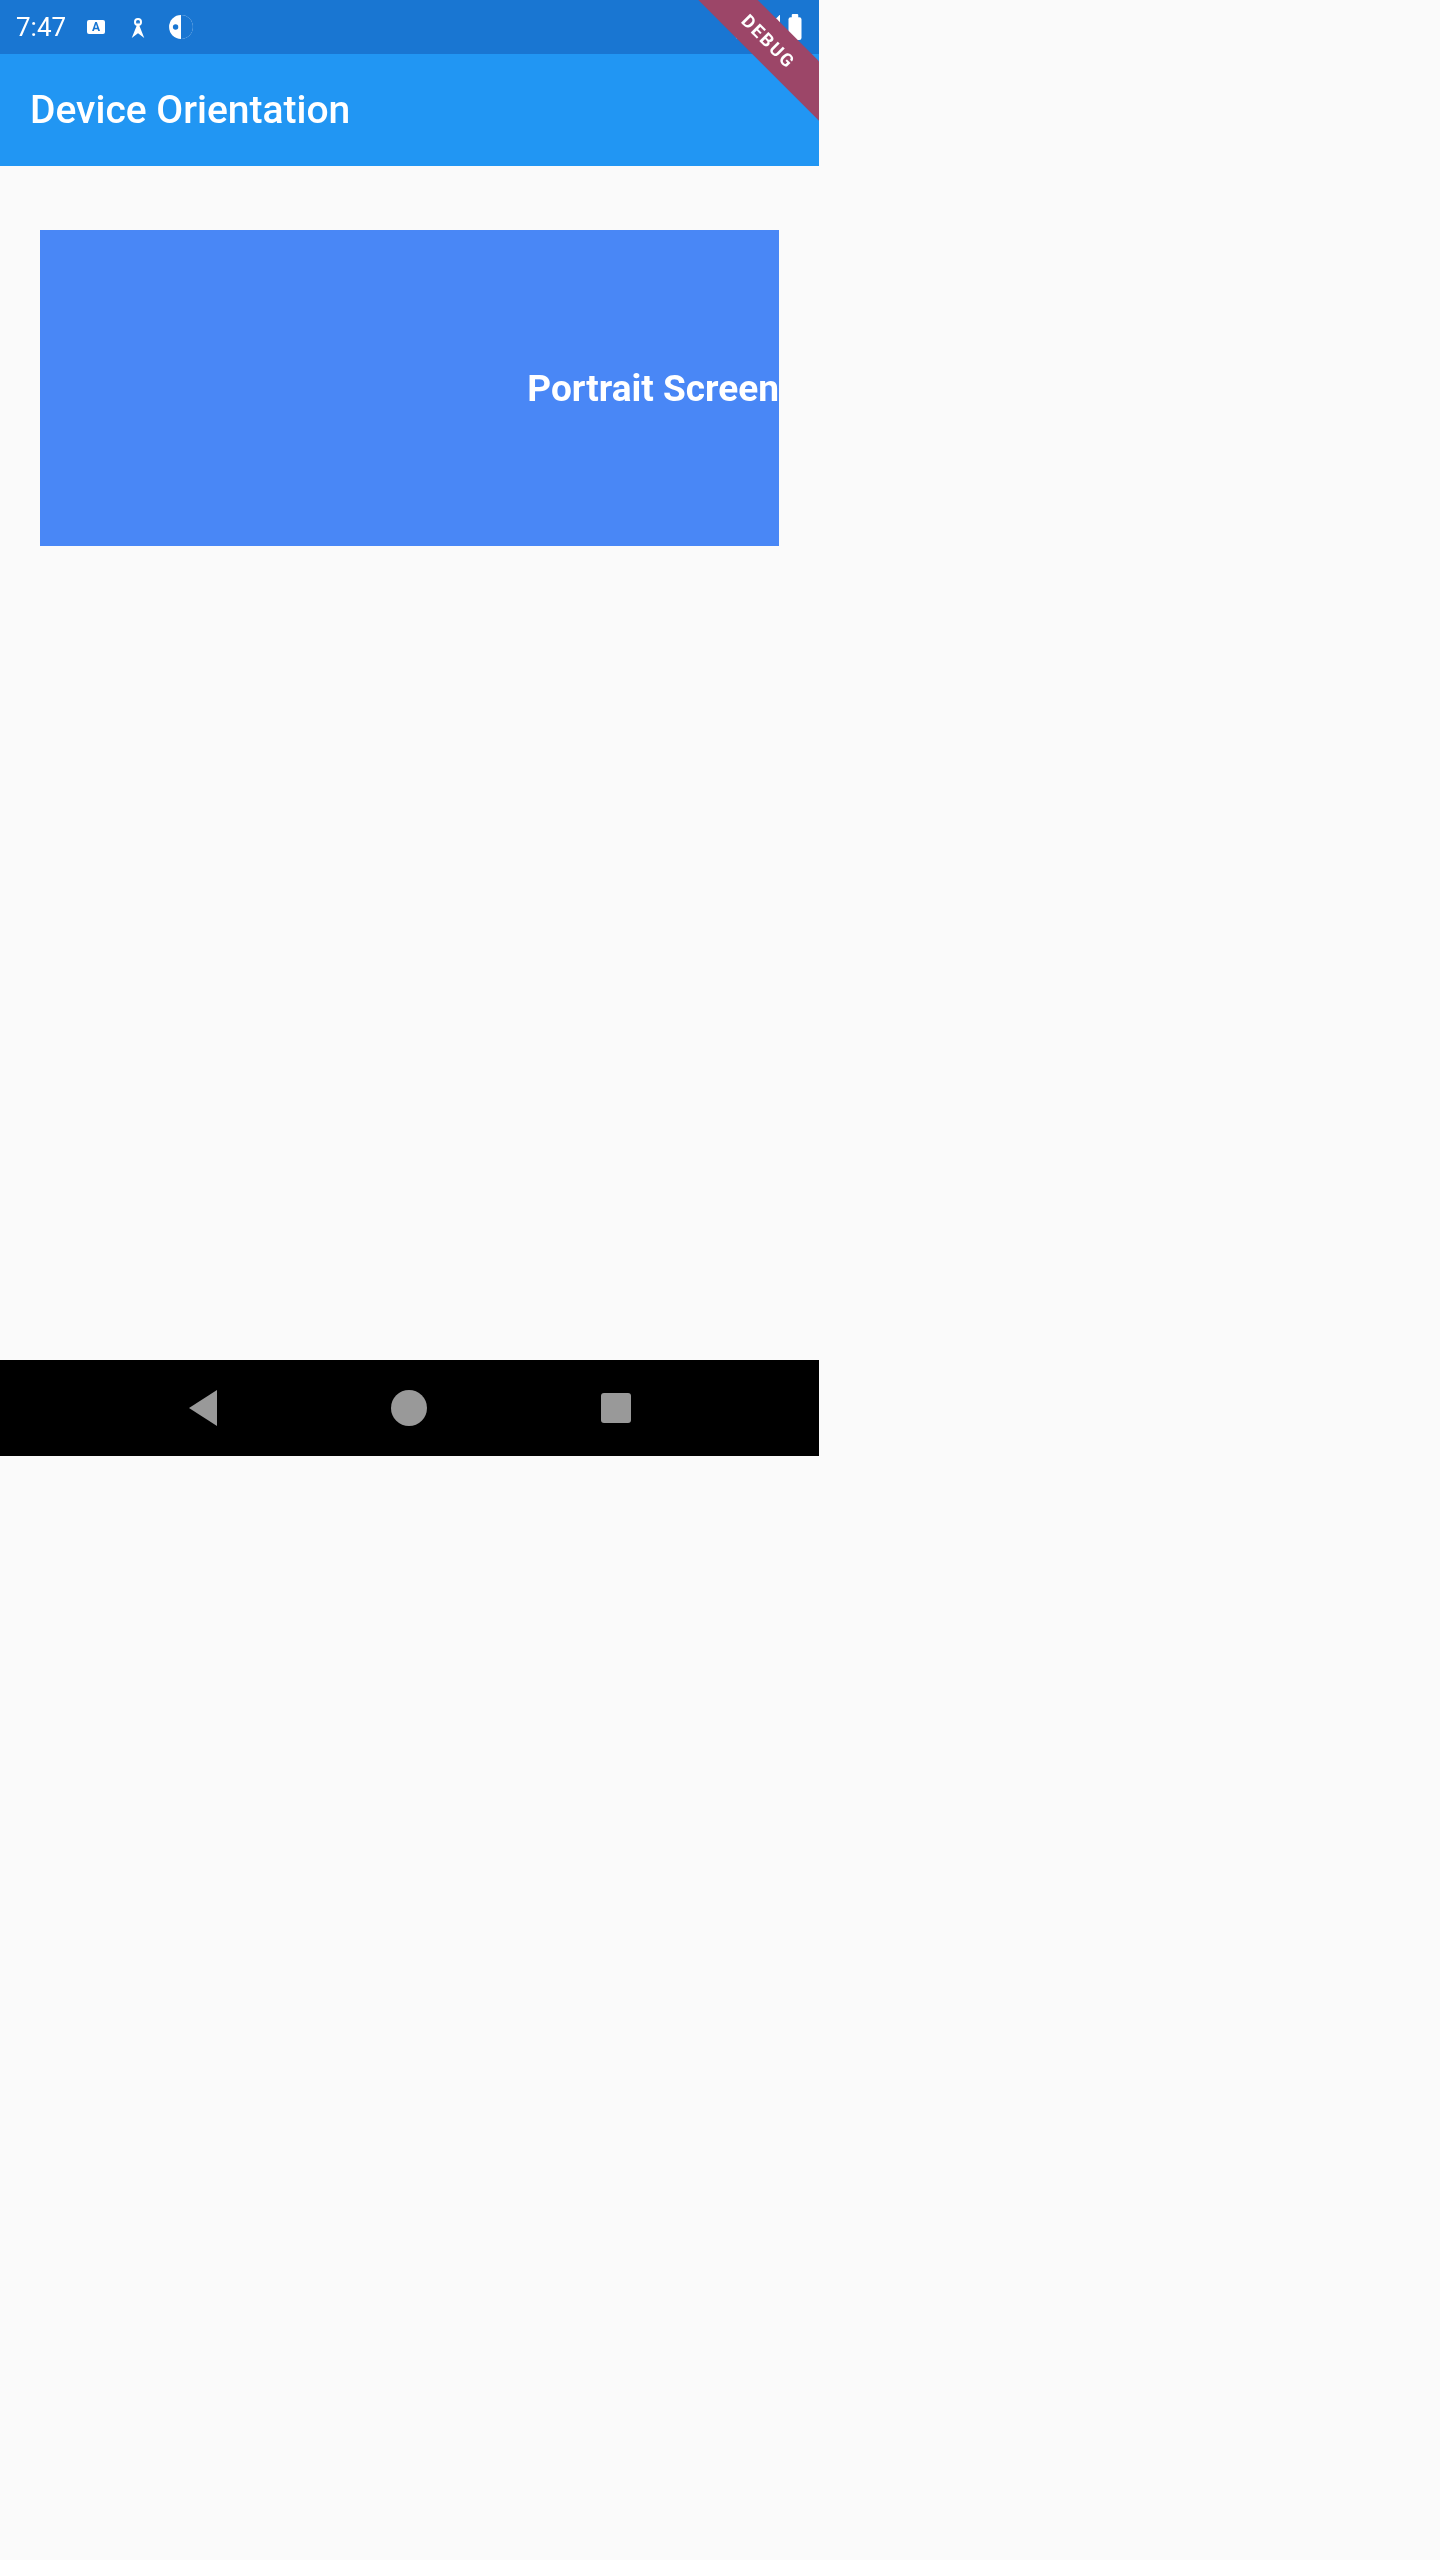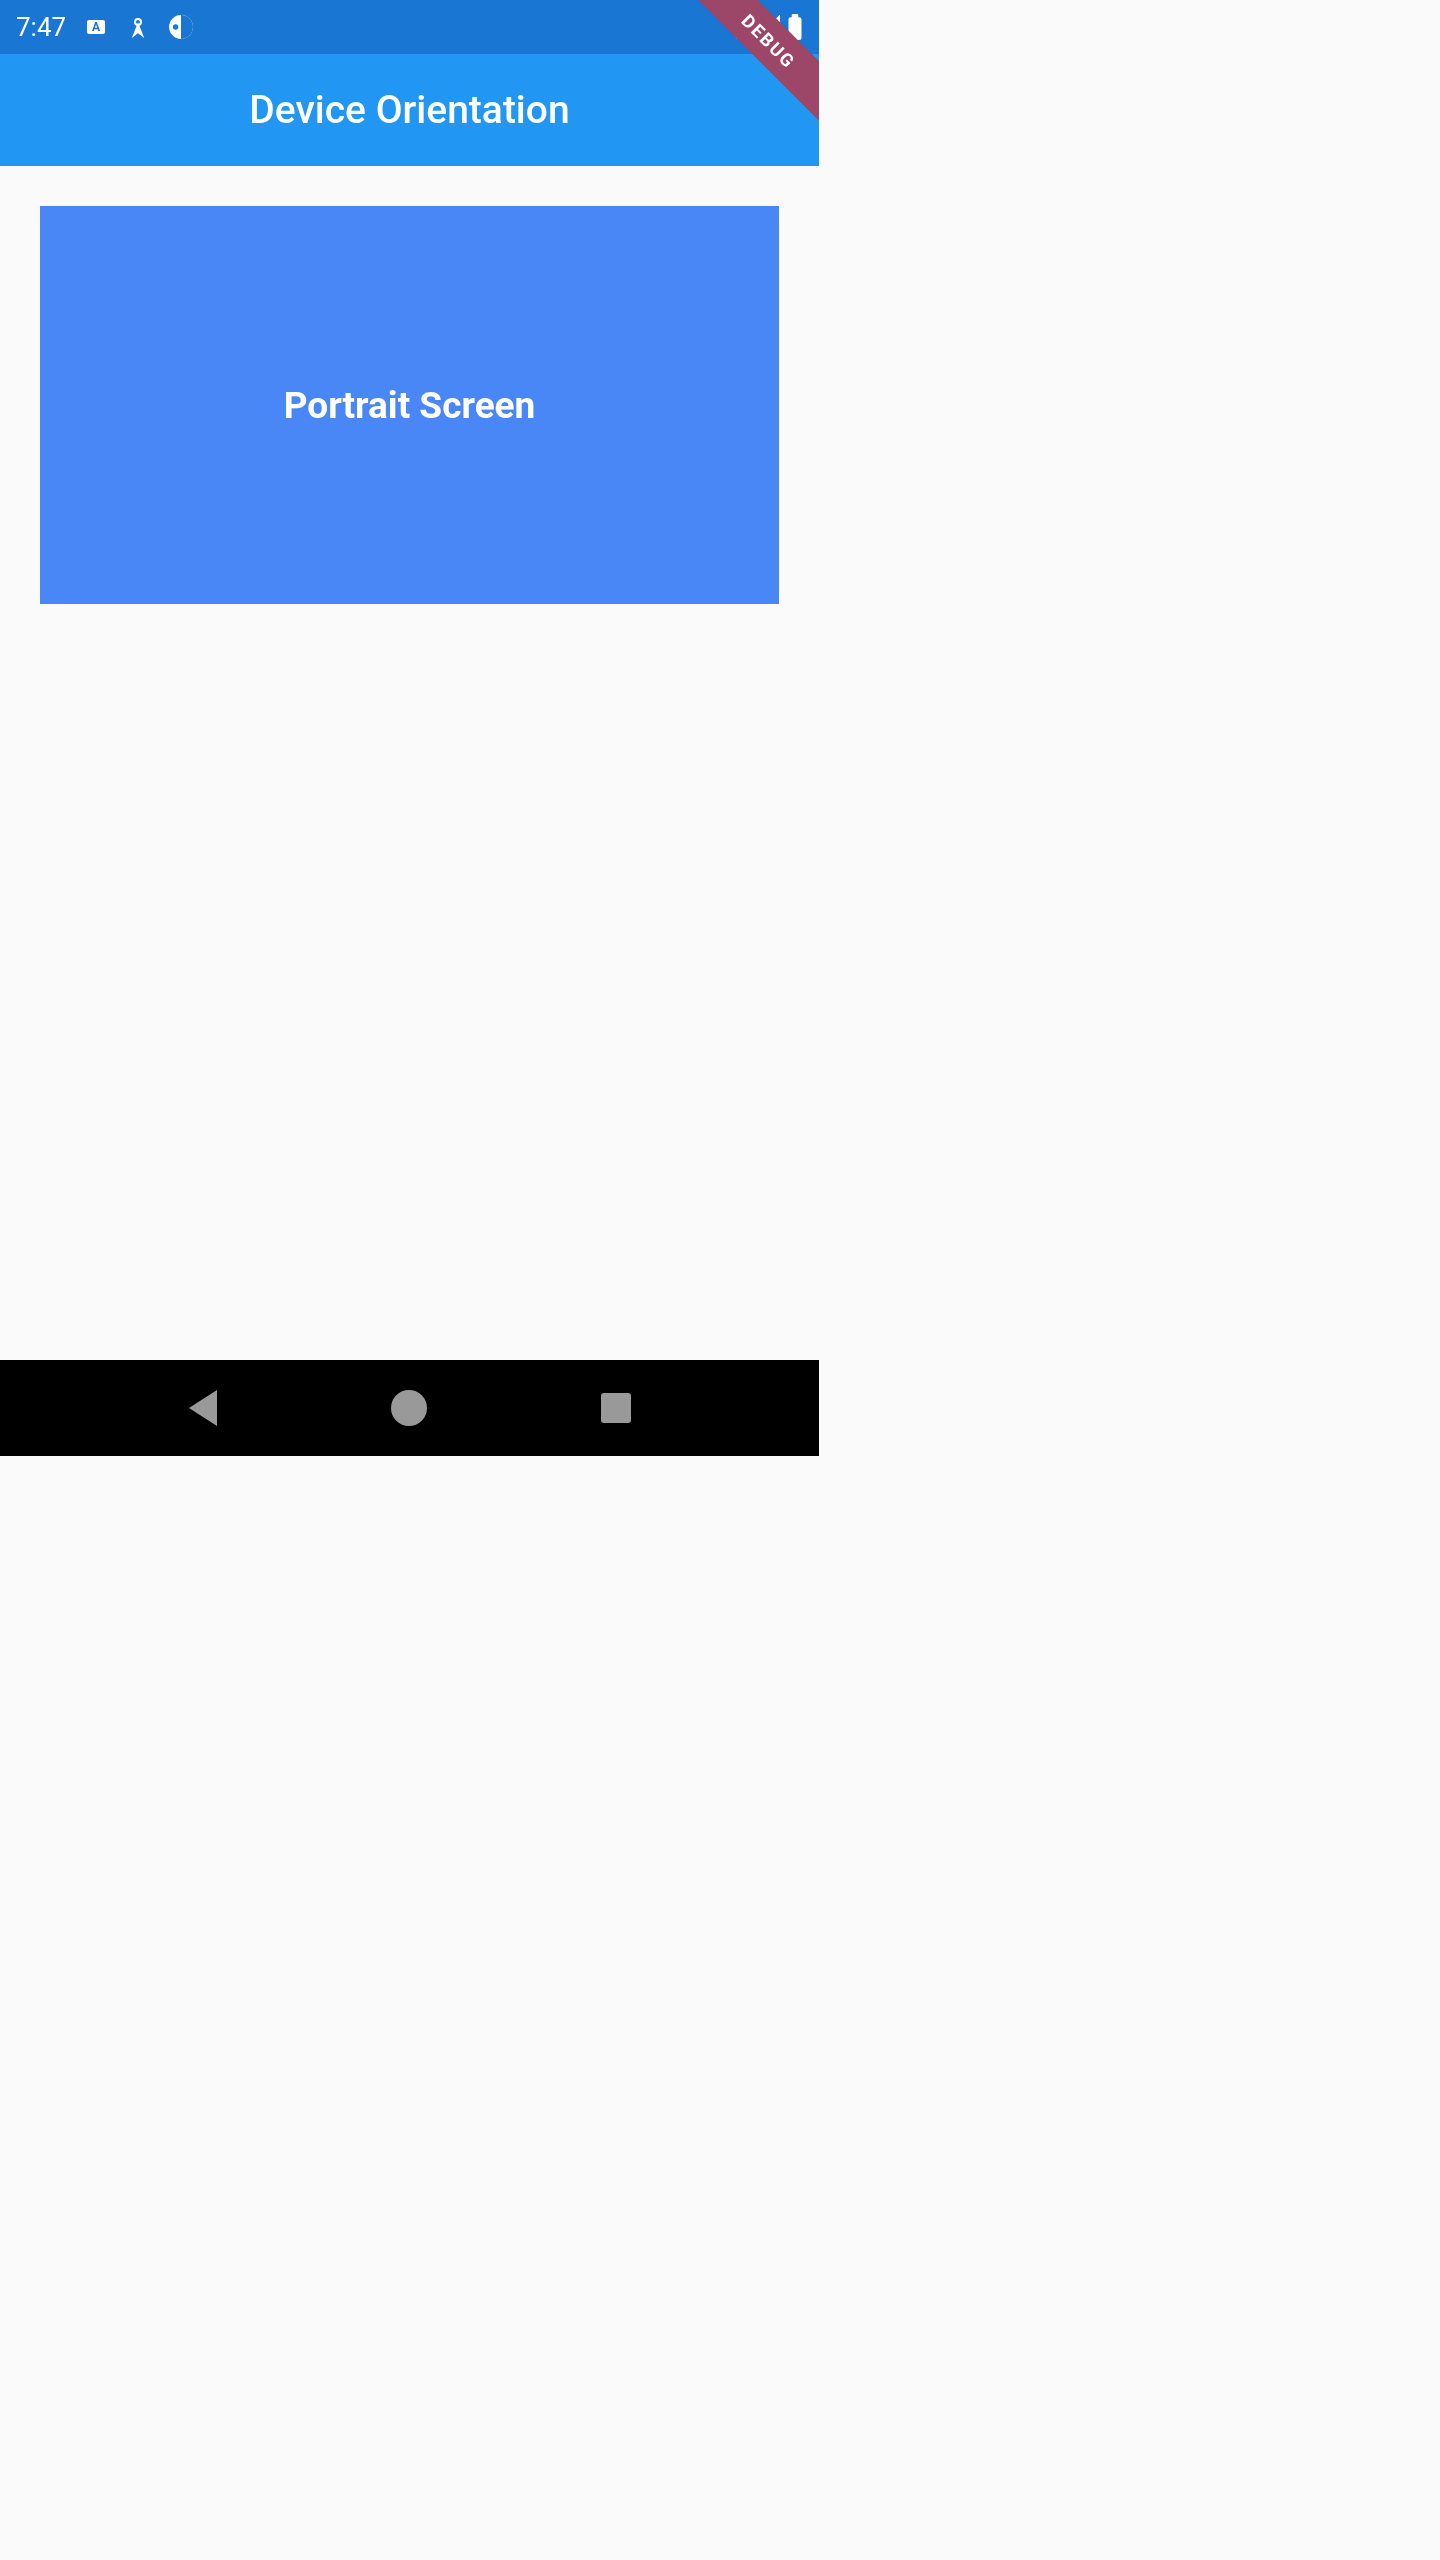--- a/index.html
+++ b/index.html
@@ -42,21 +42,20 @@
       display: flex;
       align-items: center;
       gap: 6px;
     }
     .app-bar {
       height: 112px;
       background: #2196F3;
       display: flex;
       align-items: center;
       padding: 0 30px;
-      justify-content: center;
     }
     .app-title {
       color: white;
       font-size: 39px;
       font-weight: 500;
     }
     .debug-banner {
       position: absolute;
       top: 20px;
       right: -65px;
@@ -71,25 +70,26 @@
       font-size: 18px;
       font-weight: bold;
       letter-spacing: 2px;
       z-index: 100;
     }
     .content-area {
       padding: 40px;
     }
     .orientation-card {
       width: 100%;
-      height: 398px;
+      height: 316px;
       background: #4987F6;
       display: flex;
       align-items: center;
-      justify-content: center;
+      justify-content: flex-end;
+      margin-top: 24px;
     }
     .orientation-text {
       color: white;
       font-size: 37px;
       font-weight: 700;
     }
     .nav-bar {
       position: absolute;
       bottom: 0;
       left: 0;

